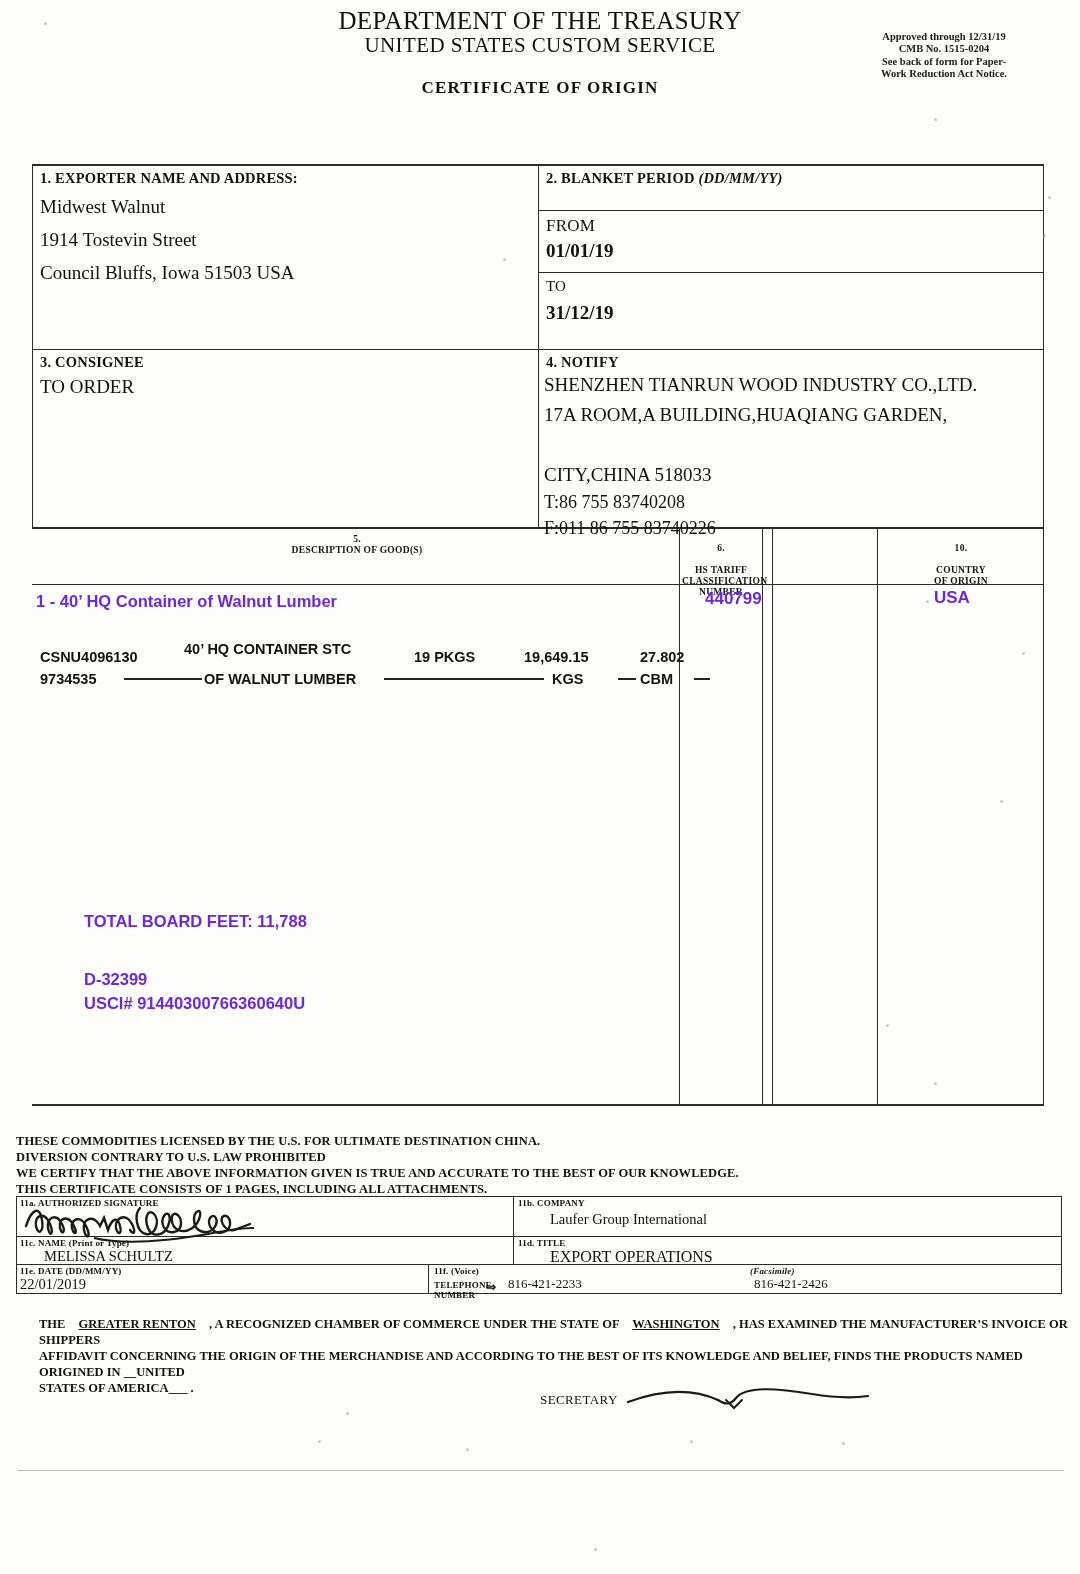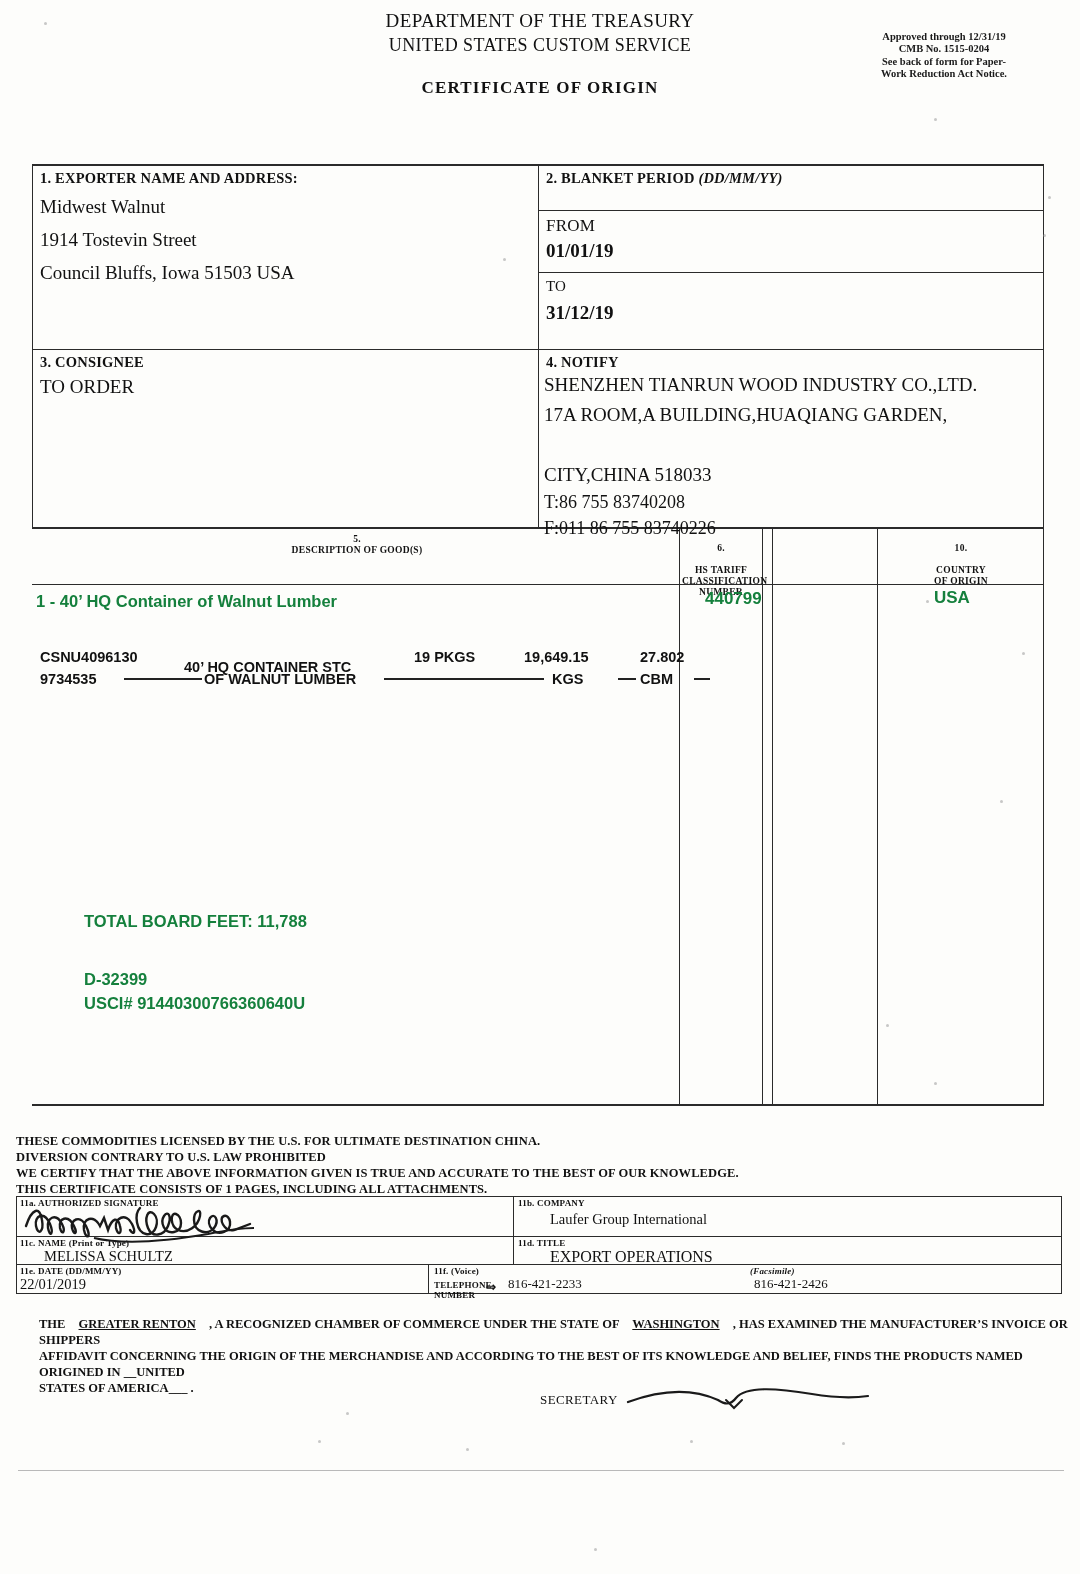--- a/index.html
+++ b/index.html
@@ -23,26 +23,26 @@
 
   
   .hdr {
     position: absolute;
     top: 8px;
     left: 0;
     width: 1080px;
     text-align: center;
   }
   .hdr .l1 {
-    font-size: 19px;
+    font-size: 25px;
     letter-spacing: 0.4px;
     line-height: 25px;
   }
   .hdr .l2 {
-    font-size: 18px;
+    font-size: 21px;
     letter-spacing: 0.4px;
     line-height: 25px;
   }
   .hdr .title {
     margin-top: 20px;
     font-size: 17px;
     font-weight: bold;
     letter-spacing: 1.2px;
   }
   .approval {
@@ -130,21 +130,21 @@
     font-size: 9.5px;
     font-weight: bold;
     line-height: 11px;
     letter-spacing: 0.3px;
   }
   .descline {
     position: absolute;
     font-family: "Liberation Sans", sans-serif;
     font-weight: bold;
     font-size: 16.5px;
-    color: #15803d;
+    color: #6d28d9;
   }
   .descsmall {
     position: absolute;
     font-family: "Liberation Sans", sans-serif;
     font-weight: bold;
     font-size: 14.5px;
     color: #111;
   }
 
   
@@ -308,21 +308,21 @@
       <span>10.</span><br>
       <span>COUNTRY
 OF ORIGIN</span>
     </div>
 
     <div class="descline" style="left:4px;top:428px;">1 - 40’ HQ Container of Walnut Lumber</div>
     <div class="descline" style="left:673px;top:425px;font-size:17px;">440799</div>
     <div class="descline" style="left:902px;top:424px;font-size:17px;">USA</div>
 
     <div class="descsmall" style="left:8px;top:485px;">CSNU4096130</div>
-    <div class="descsmall" style="left:152px;top:495px;">40’ HQ CONTAINER STC</div>
+    <div class="descsmall" style="left:152px;top:477px;">40’ HQ CONTAINER STC</div>
     <div class="descsmall" style="left:382px;top:485px;">19 PKGS</div>
     <div class="descsmall" style="left:492px;top:485px;">19,649.15</div>
     <div class="descsmall" style="left:608px;top:485px;">27.802</div>
 
     <div class="descsmall" style="left:8px;top:507px;">9734535</div>
     <div class="descsmall" style="left:172px;top:507px;">OF WALNUT LUMBER</div>
     <div class="descsmall" style="left:520px;top:507px;">KGS</div>
     <div class="descsmall" style="left:608px;top:507px;">CBM</div>
 
     <div class="ln" style="left:92px;top:514px;width:78px;height:2px;background:#222;"></div>

